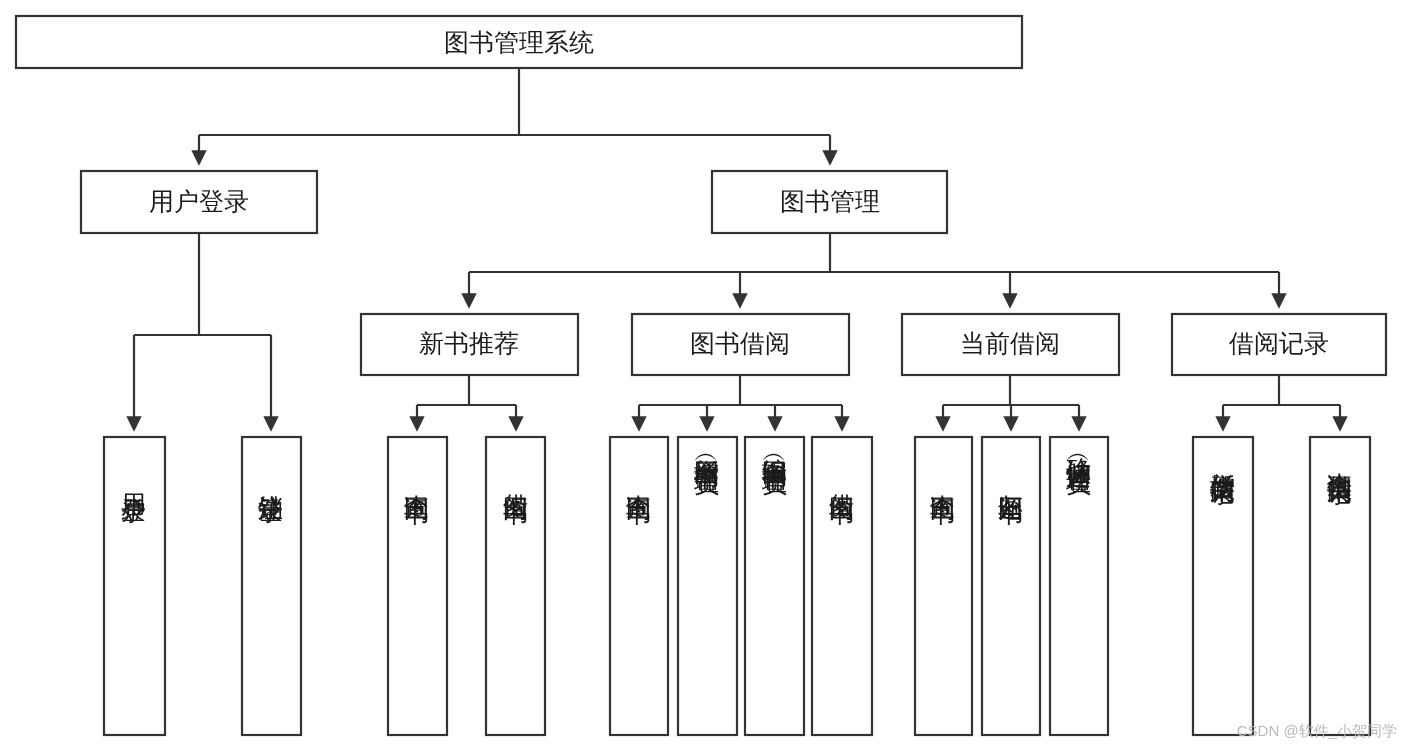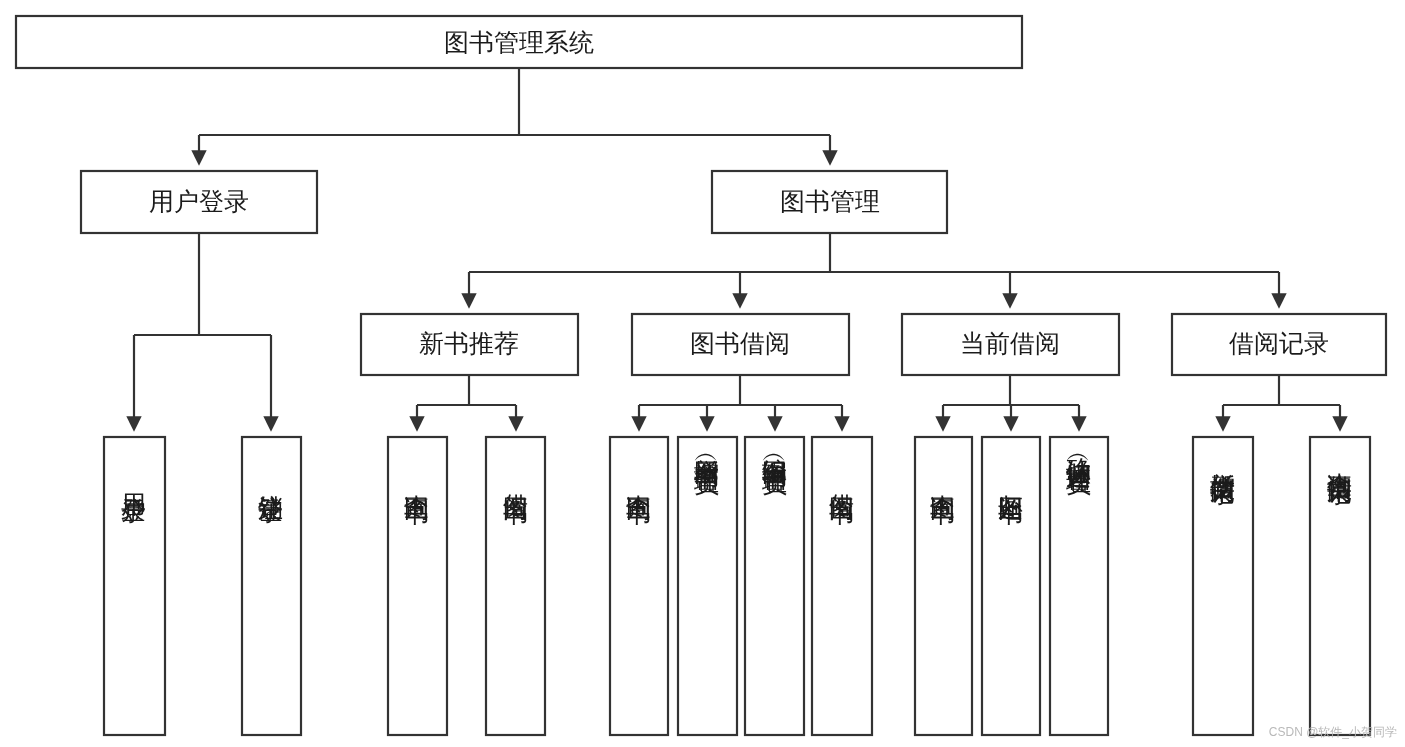--- a/index.html
+++ b/index.html
@@ -46,21 +46,21 @@
   }
   .arrow-head {
     fill: #333333;
     stroke: none;
   }
   .watermark {
     position: absolute;
     right: 8px;
     bottom: 6px;
     font-family: "Liberation Sans", "DejaVu Sans", sans-serif;
-    font-size: 12px;
+    font-size: 15px;
     color: #b9b9b9;
     white-space: nowrap;
     user-select: none;
   }
 </style>
 </head>
 <body>
 
 <svg id="diagram" viewBox="0 0 1405 747" xmlns="http://www.w3.org/2000/svg">
 

